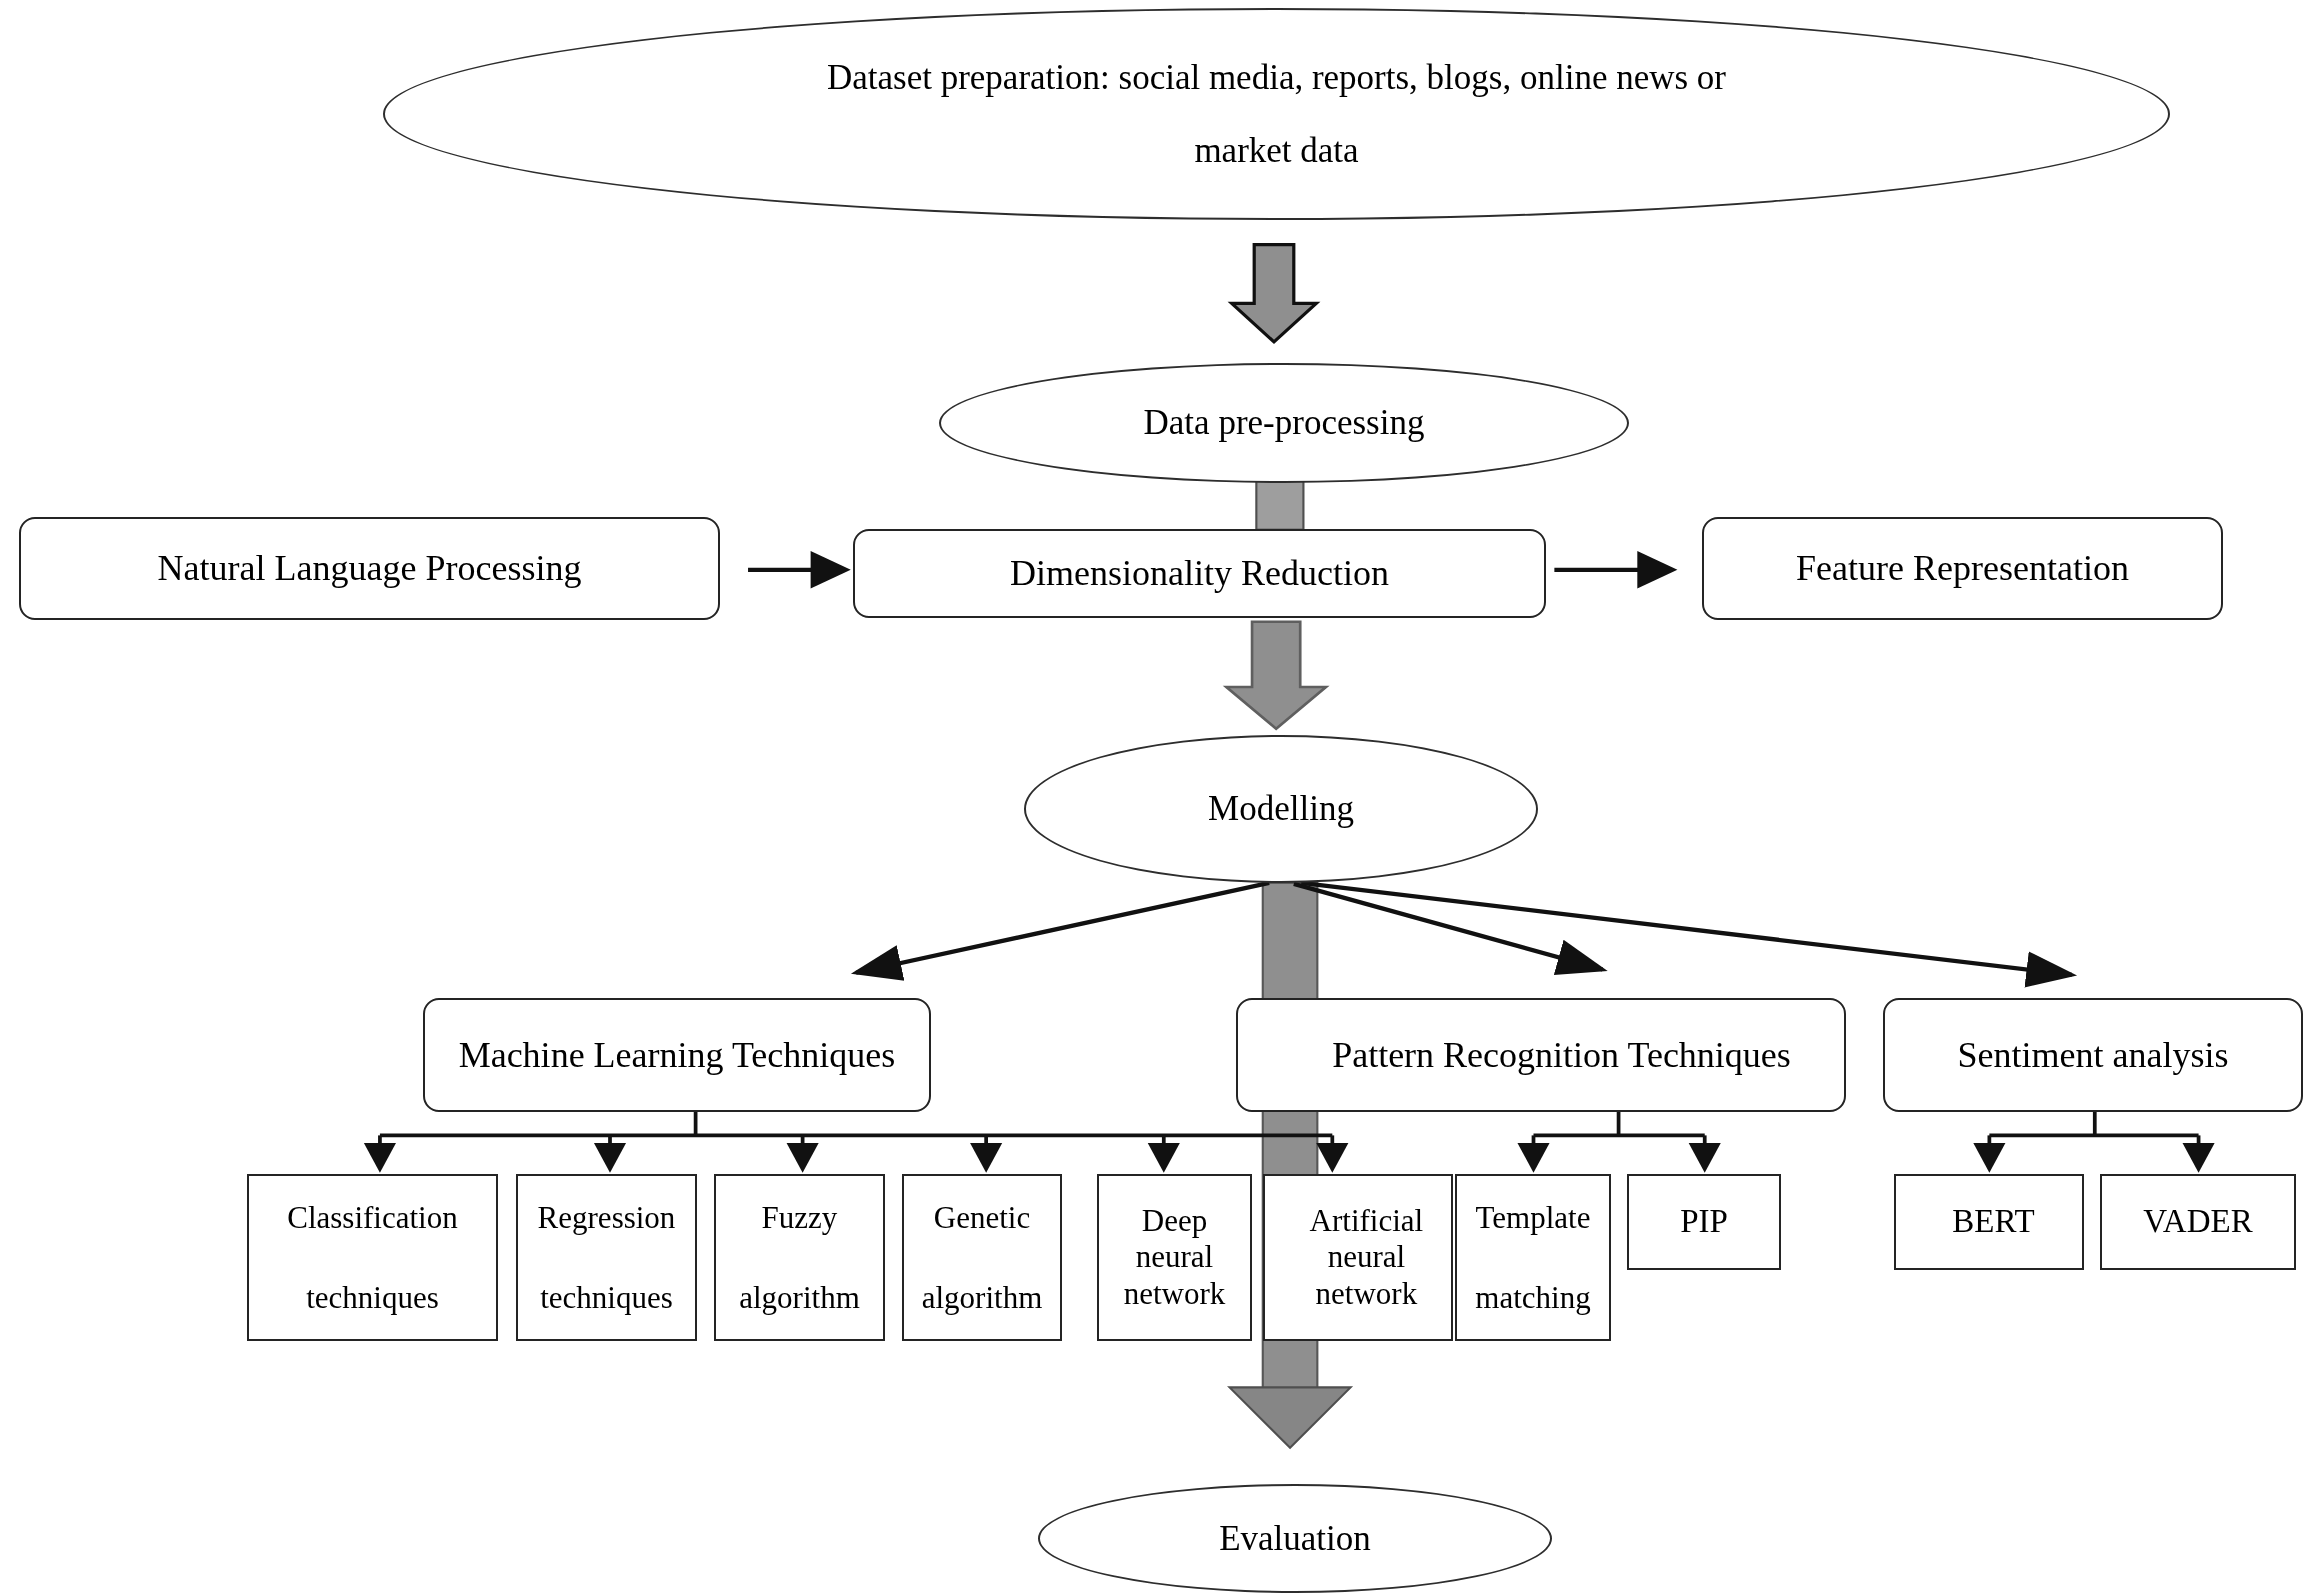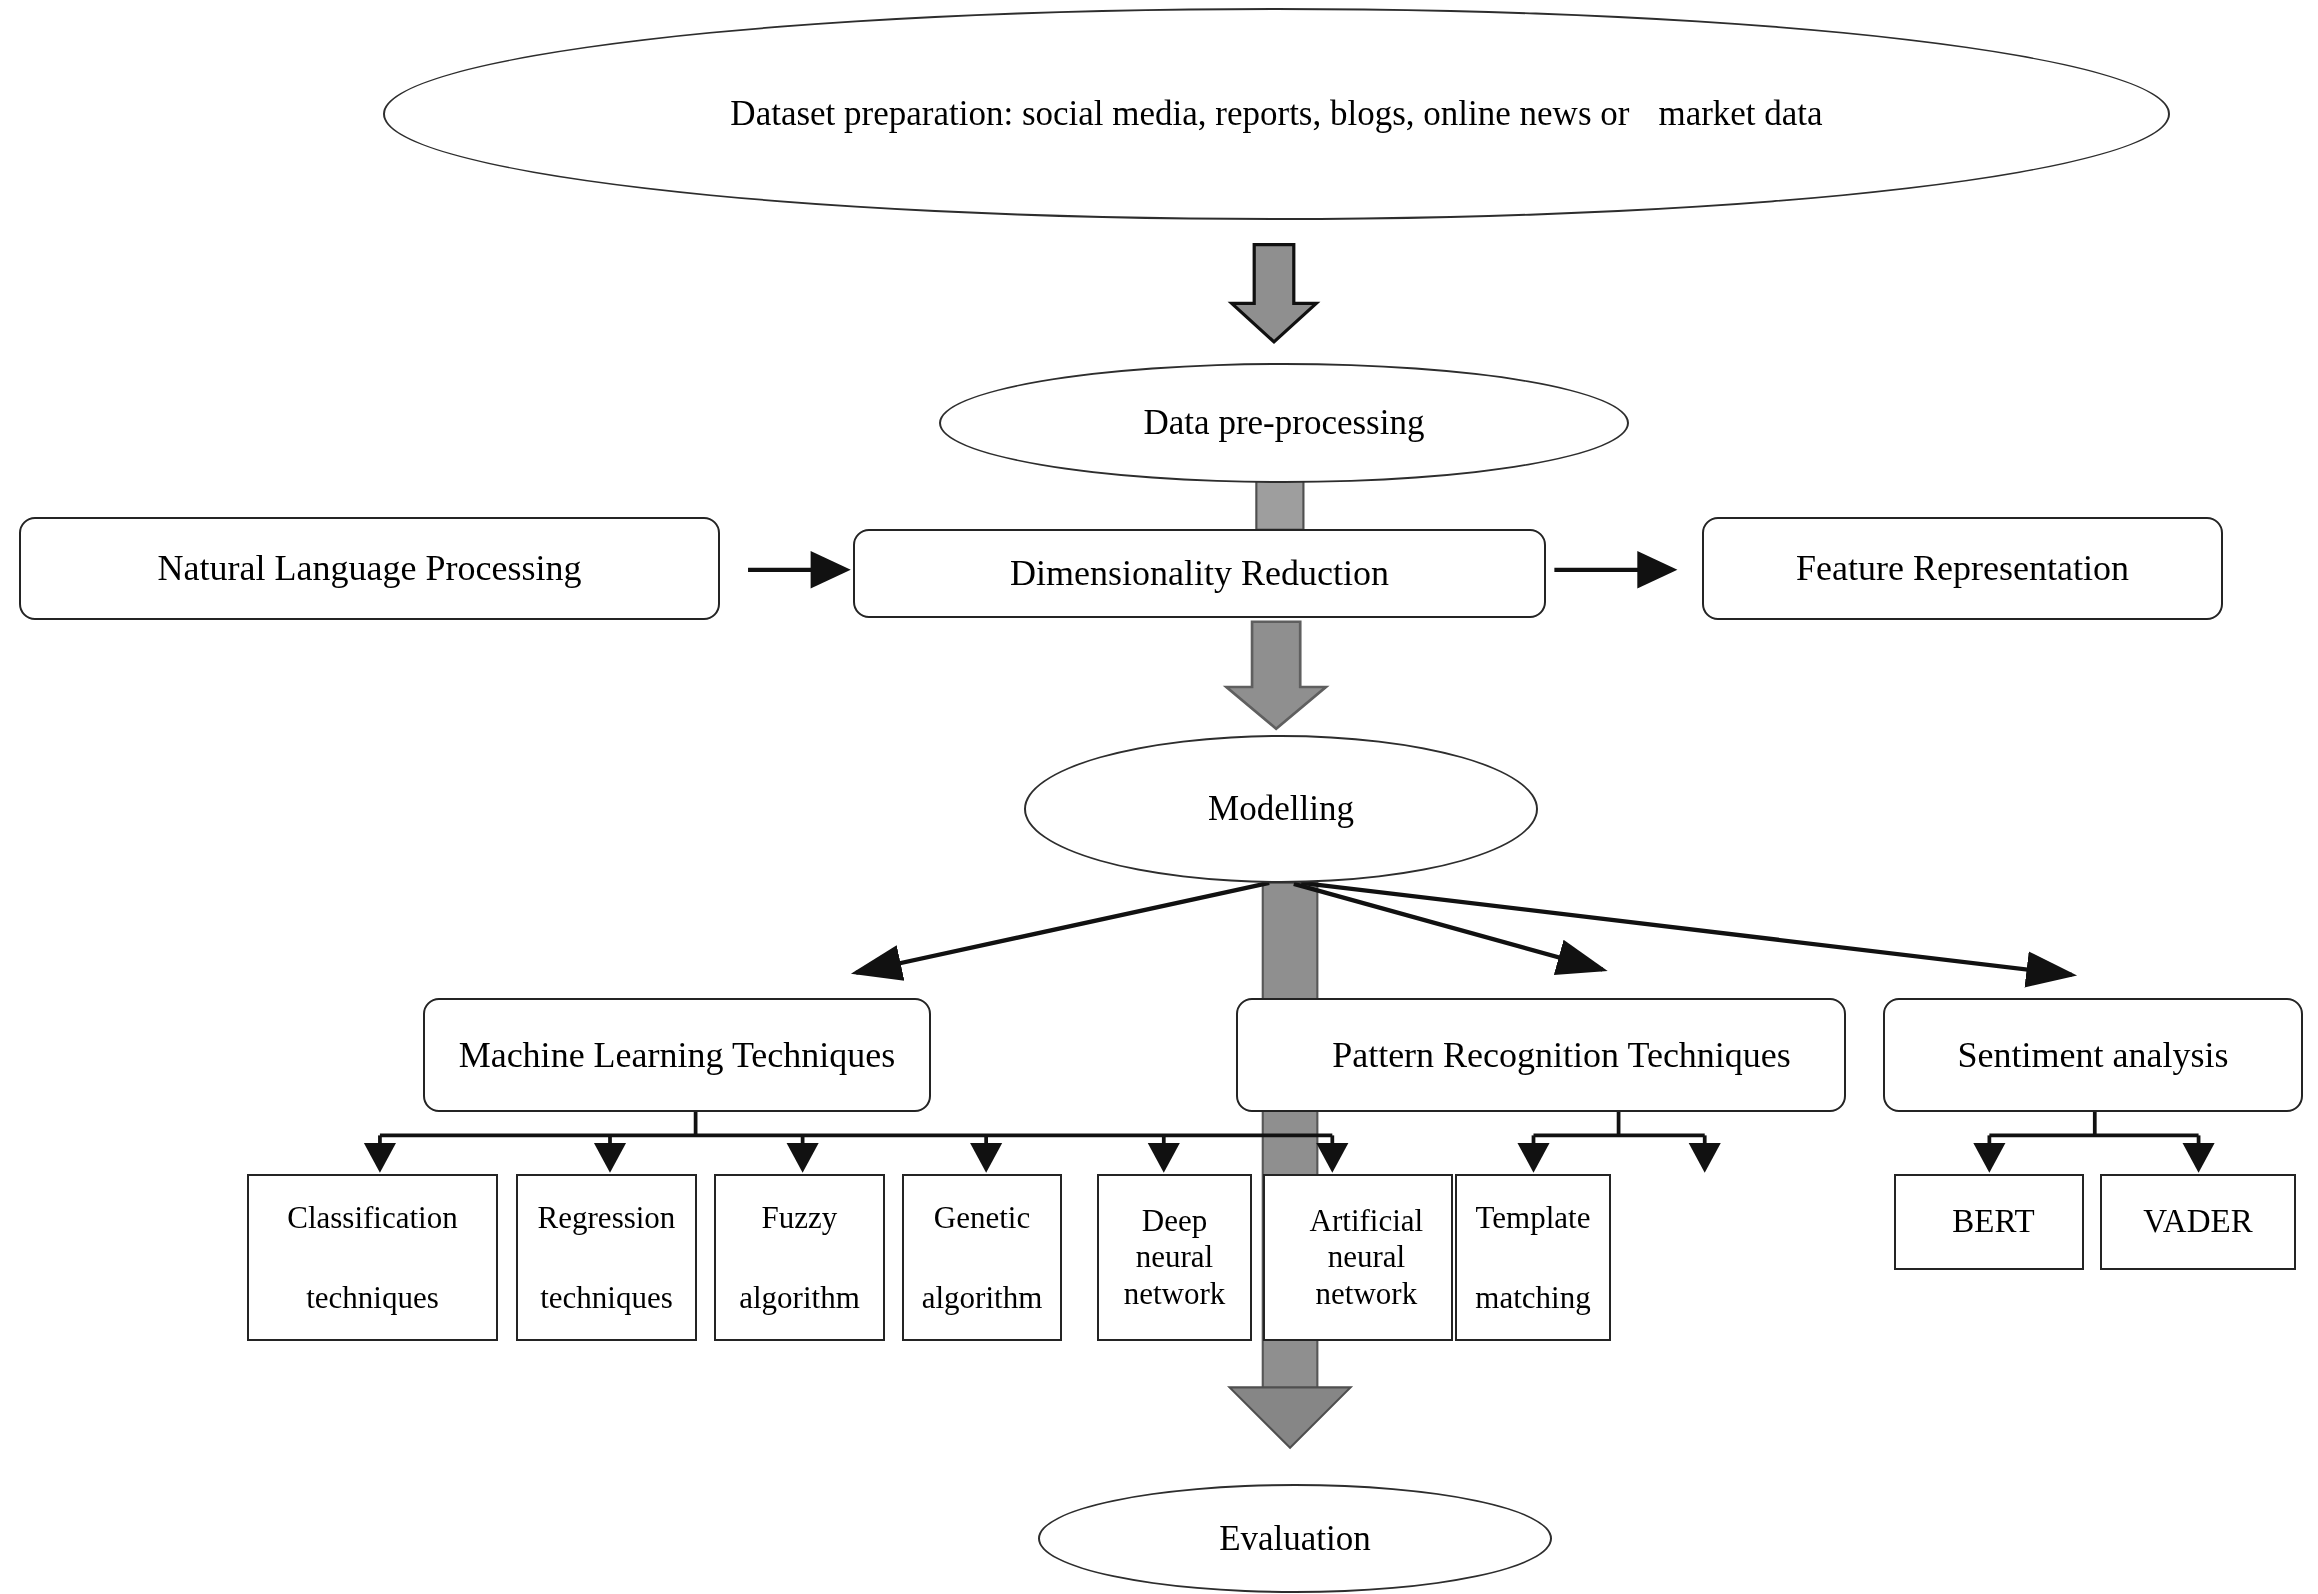--- a/index.html
+++ b/index.html
@@ -21,21 +21,21 @@
   }
   .ellipse{border:2.1px solid #2d2d2d;border-radius:50%;}
   .rbox{border:2.1px solid #242424;border-radius:16px;}
   .sbox{border:2.1px solid #242424;border-radius:0;}
   .fs-top{font-size:35px;}
   .fs-node{font-size:35px;}
   .fs-box{font-size:36px;}
   .fs-small{font-size:31px;}
   .loose{line-height:80px;}
   .tight{line-height:1.18;margin-left:8px;}
-  .twoline{display:flex;flex-direction:row;gap:29px;}
+  .twoline{display:flex;flex-direction:column;gap:29px;}
   .pad{padding:0 3.2px;}
 </style>
 </head>
 <body>
 
 <div class="canvas">
 
   <svg class="wires" viewBox="0 0 4334 2981">
     <defs>
       <marker id="mArrow" markerUnits="userSpaceOnUse" markerWidth="110" markerHeight="80" refX="85" refY="40" orient="auto">
@@ -170,20 +170,23 @@
   </div>
 
   <div class="node sbox fs-small tight pad" style="left:1255px;top:1174px;width:190px;height:167px;padding-left:20px;">
     <span>Artificial neural network</span>
   </div>
 
   <div class="node sbox fs-small loose pad" style="left:1455px;top:1174px;width:156px;height:167px;">
     <span>Template matching</span>
   </div>
 
+  <div class="node sbox fs-small pad" style="left:1627px;top:1174px;width:154px;height:96px;font-size:33px;">
+    <span>PIP</span>
+  </div>
 
   <div class="node sbox fs-small pad" style="left:1894px;top:1174px;width:190px;height:96px;font-size:33px;padding-left:12px;">
     <span>BERT</span>
   </div>
 
   <div class="node sbox fs-small pad" style="left:2100px;top:1174px;width:196px;height:96px;font-size:33px;">
     <span>VADER</span>
   </div>
 
 </div>

